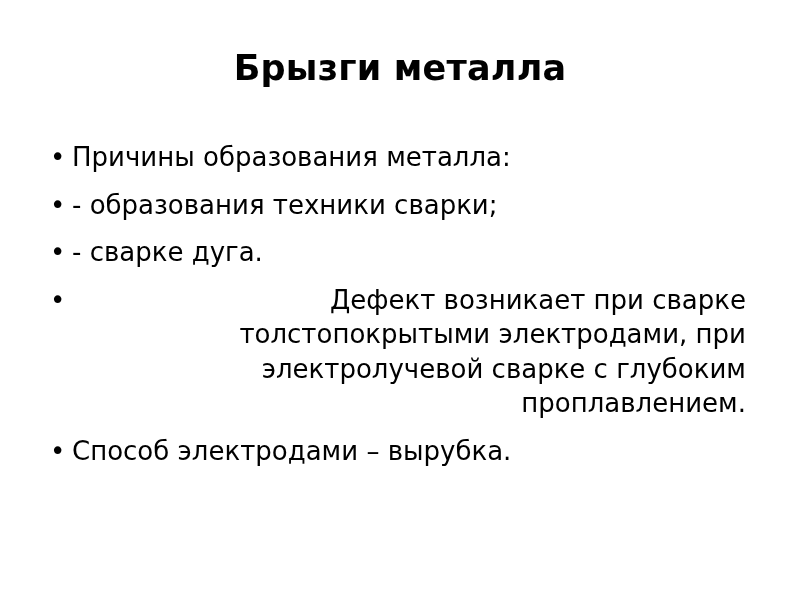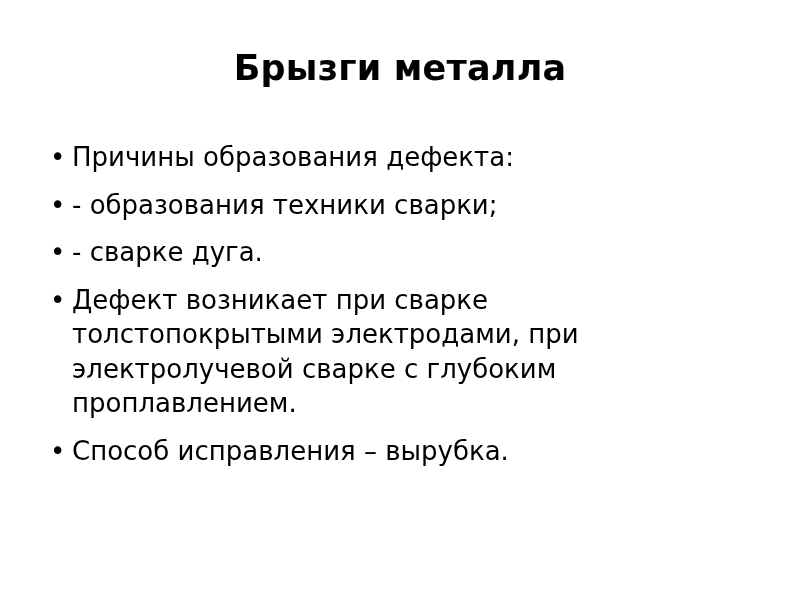--- a/index.html
+++ b/index.html
@@ -56,50 +56,51 @@
     top: 0;
     font-size: 26px;
     line-height: 1.33;
   }
   .bullet-item .txt {
     display: block;
     white-space: pre-line;
   }
   .bullet-item.wrap .txt {
     text-indent: 0;
+    text-align: right;
   }
 </style>
 </head>
 <body>
 
 <div class="slide">
 
   <div class="slide-title">Брызги металла</div>
 
   <ul class="body-list">
 
     <li class="bullet-item">
       <span class="dot">•</span>
-      <span class="txt">Причины образования дефекта:</span>
+      <span class="txt">Причины образования металла:</span>
     </li>
 
     <li class="bullet-item">
       <span class="dot">•</span>
       <span class="txt">- образования техники сварки;</span>
     </li>
 
     <li class="bullet-item">
       <span class="dot">•</span>
       <span class="txt">- сварке дуга.</span>
     </li>
 
     <li class="bullet-item wrap">
       <span class="dot">•</span>
       <span class="txt">Дефект возникает при сварке толстопокрытыми электродами, при электролучевой сварке с глубоким проплавлением.</span>
     </li>
 
     <li class="bullet-item">
       <span class="dot">•</span>
-      <span class="txt"> Способ исправления – вырубка.</span>
+      <span class="txt"> Способ электродами – вырубка.</span>
     </li>
 
   </ul>
 </div>
 
 </body></html>

